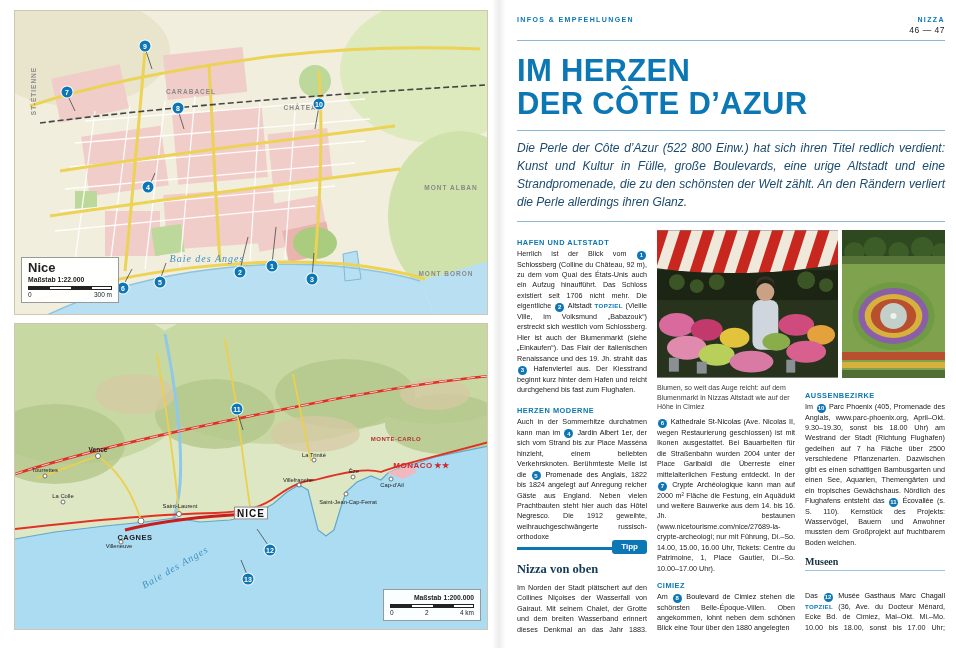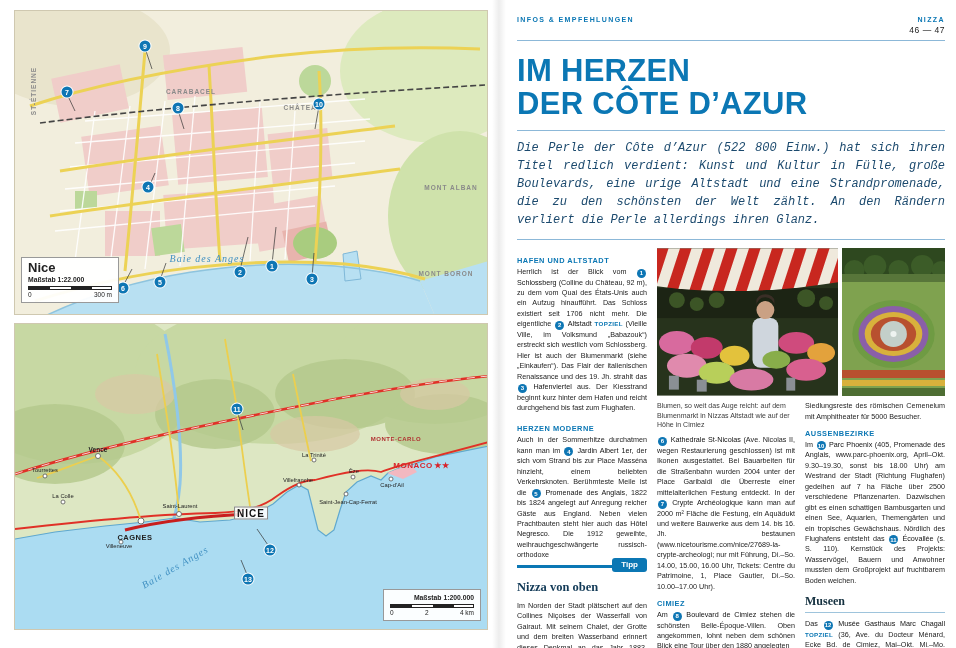--- a/index.html
+++ b/index.html
@@ -45,21 +45,21 @@
   
   .page-right{position:absolute;left:517px;top:16px;width:428px}
   .pr-header{display:flex;justify-content:space-between;align-items:flex-start;
              border-bottom:1px solid #8cb8d8;padding-bottom:5px}
   .pr-section{color:#0b77b4;font-size:7px;font-weight:bold;letter-spacing:1.4px}
   .pr-right{text-align:right}
   .pr-chapter{color:#0b77b4;font-size:7px;font-weight:bold;letter-spacing:1.4px}
   .pr-pages{color:#222;font-size:8.5px;font-weight:normal;margin-top:2px;letter-spacing:.5px}
   .title{margin-top:14px;color:#0b77b4;font-size:31px;font-weight:bold;line-height:1.05;letter-spacing:.3px}
   .rule{height:1px;background:#8cb8d8;margin:10px 0 8px}
-  .intro{font-family:Liberation Mono, monospace;font-style:italic;font-size:12px;line-height:1.5;
+  .intro{font-family:Liberation Sans, sans-serif;font-style:italic;font-size:12px;line-height:1.5;
          color:#1c4a6e;text-align:justify}
   .sect-head{font-family:"Liberation Serif",serif;font-size:14px;font-weight:bold;color:#14303f;
              width:130px;border-bottom:1px solid #9ec4dc;padding-bottom:4px;margin:4px 0 7px}
   .cols{display:flex;gap:10px;height:404px;overflow:hidden}
   .col1{width:130px;display:flex;flex-direction:column}
   .colgroup{width:288px}
   .photos{display:flex;gap:4px;height:148px}
   .photo{overflow:hidden;position:relative}
   .photo-market{width:181px}
   .photo-garden{flex:1}
@@ -68,22 +68,22 @@
   .col3{width:140px}
   .caption{font-size:7px;line-height:1.35;color:#3c3c3c;margin-bottom:6px}
   .subhead{color:#0b77b4;font-weight:bold;font-size:7.4px;letter-spacing:.5px;margin:7px 0 2px}
   .subhead:first-child{margin-top:8px}
   .p{font-size:7.2px;line-height:1.45;text-align:justify;color:#222;margin-bottom:4px}
   .run-badge{display:inline-flex;align-items:center;justify-content:center;min-width:9px;height:9px;
              border-radius:5px;background:#0e76b4;color:#fff;font-size:6px;font-weight:bold;
              margin:0 1px;vertical-align:-1px;padding:0 1px;line-height:1}
   .run-b{font-weight:normal;color:#111}
   .run-topziel{color:#0b77b4;font-weight:bold;font-size:6.2px;letter-spacing:.3px}
-  .museen-head{font-family:"Liberation Serif",serif;font-size:12px;font-weight:bold;color:#14303f;
-               border-bottom:1px solid #9ec4dc;padding-bottom:3px;margin:8px 0 6px}
+  .museen-head{font-family:"Liberation Serif",serif;font-size:10px;font-weight:bold;color:#14303f;
+               border-bottom:1px solid #9ec4dc;padding-bottom:3px;margin:8px 0 20px}
   
   .tip{margin-top:auto;position:relative;border-top:3px solid #0b77b4;border-bottom:1px solid #0b77b4;
        padding:12px 0 8px}
   .tip-tab{position:absolute;top:-10px;right:0;background:#0b77b4;color:#fff;font-size:8px;
            font-weight:bold;padding:2px 9px 3px;border-radius:3px}
   .tip-title{font-family:"Liberation Serif",serif;font-weight:bold;font-size:12.5px;color:#123a57;
              margin-bottom:6px}
   .tip-body{font-size:7.2px;line-height:1.45;text-align:justify;color:#222}
 </style>
 </head>
@@ -377,21 +377,20 @@
         <div class="subcols">
 
           <div class="col2">
             <div class="caption">Blumen, so weit das Auge reicht: auf dem Blumenmarkt in Nizzas Altstadt wie auf der Höhe in Cimiez</div>
             <div class="p"><span class="run-badge">6</span><span class="run-b"> Kathedrale St-Nicolas</span><span class="run-text"> (Ave. Nicolas II, wegen Restaurierung geschlossen) ist mit Ikonen ausgestattet. Bei Bauarbeiten für die Straßenbahn wurden 2004 unter der Place Garibaldi die Überreste einer mittelalterlichen Festung entdeckt. In der </span><span class="run-badge">7</span><span class="run-b"> Crypte Archéologique</span><span class="run-text"> kann man auf 2000 m² Fläche die Festung, ein Aquädukt und weitere Bauwerke aus dem 14. bis 16. Jh. bestaunen (www.nicetourisme.com/nice/27689-la-crypte-archeologi; nur mit Führung, Di.–So. 14.00, 15.00, 16.00 Uhr, Tickets: Centre du Patrimoine, 1, Place Gautier, Di.–So. 10.00–17.00 Uhr).</span></div>
             <div class="subhead">CIMIEZ</div>
             <div class="p"><span class="run-text">Am </span><span class="run-badge">8</span><span class="run-b"> Boulevard de Cimiez</span><span class="run-text"> stehen die schönsten Belle-Époque-Villen. Oben angekommen, lohnt neben dem schönen Blick eine Tour über den 1880 angelegten </span></div>
           </div>
 
           <div class="col3">
-            <div class="p">Siedlungsreste des römischen Cemenelum mit Amphitheater für 5000 Besucher.</div>
             <div class="subhead">AUSSENBEZIRKE</div>
             <div class="p"><span class="run-text">Im </span><span class="run-badge">10</span><span class="run-b"> Parc Phoenix</span><span class="run-text"> (405, Promenade des Anglais, www.parc-phoenix.org, April–Okt. 9.30–19.30, sonst bis 18.00 Uhr) am Westrand der Stadt (Richtung Flughafen) gedeihen auf 7 ha Fläche über 2500 verschiedene Pflanzenarten. Dazwischen gibt es einen schattigen Bambusgarten und einen See, Aquarien, Themengärten und ein tropisches Gewächshaus. Nördlich des Flughafens entsteht das </span><span class="run-badge">11</span><span class="run-b"> Écovallée</span><span class="run-text"> (s. S. 110). Kernstück des Projekts: Wasservögel, Bauern und Anwohner mussten dem Großprojekt auf fruchtbarem Boden weichen.</span></div>
             <div class="museen-head">Museen</div>
             <div class="p"><span class="run-text">Das </span><span class="run-badge">12</span><span class="run-b"> Musée Gasthaus Marc Chagall</span><span class="run-topziel"> TOPZIEL </span><span class="run-text">(36, Ave. du Docteur Ménard, Ecke Bd. de Cimiez, Mai–Okt. Mi.–Mo. 10.00 bis 18.00, sonst bis 17.00 Uhr; http://musees-natio</span></div>
           </div>
         </div>
       </div>
 
     </div>
   </div>

